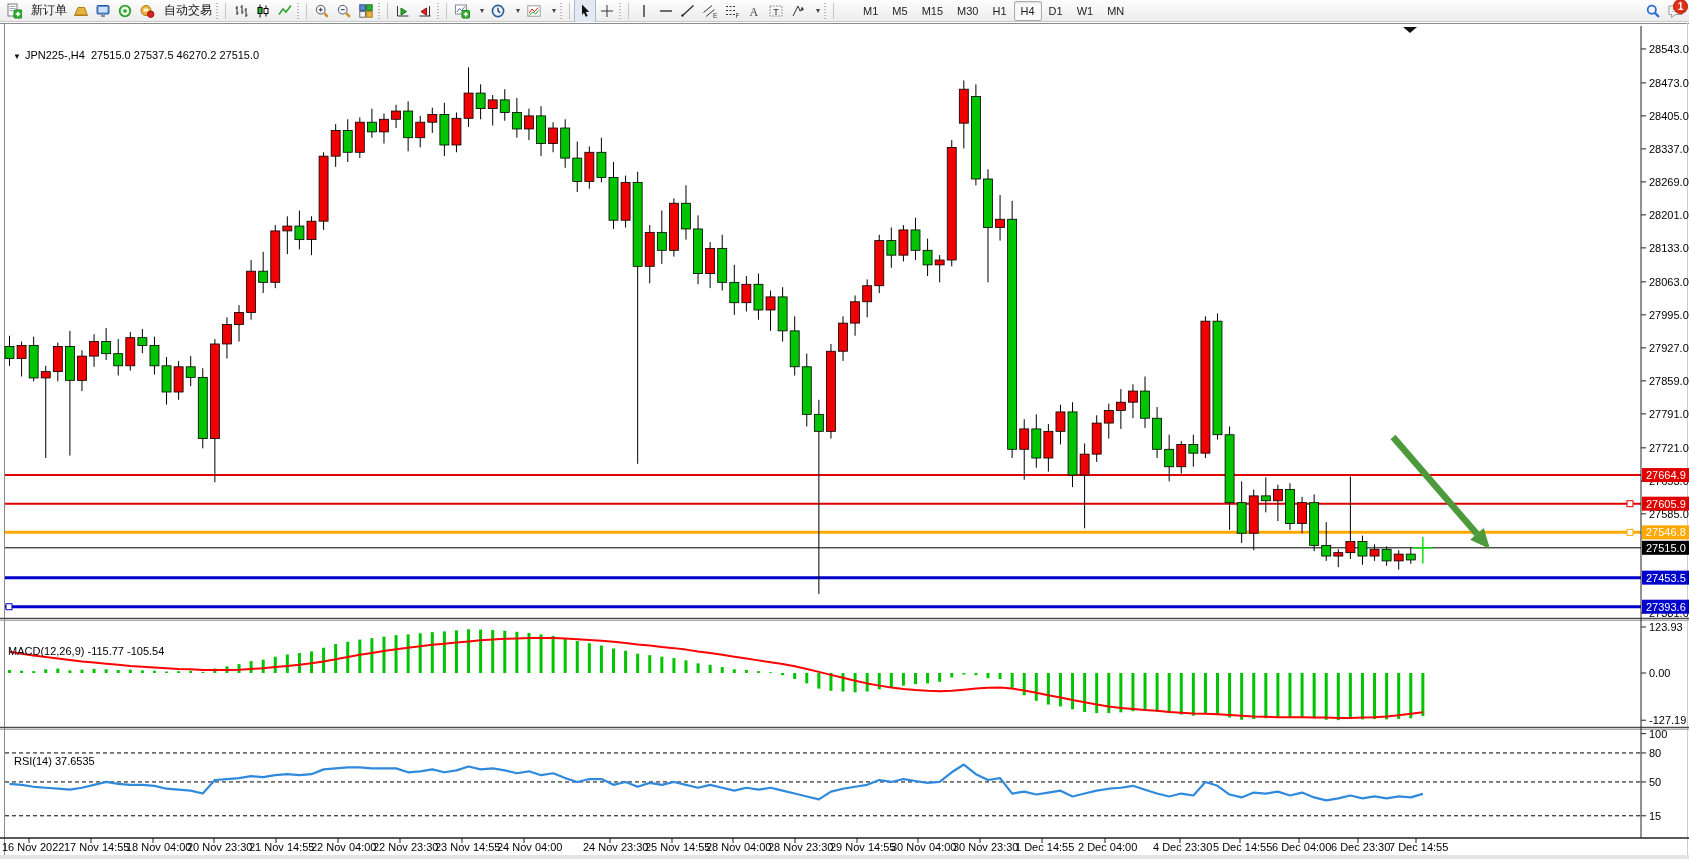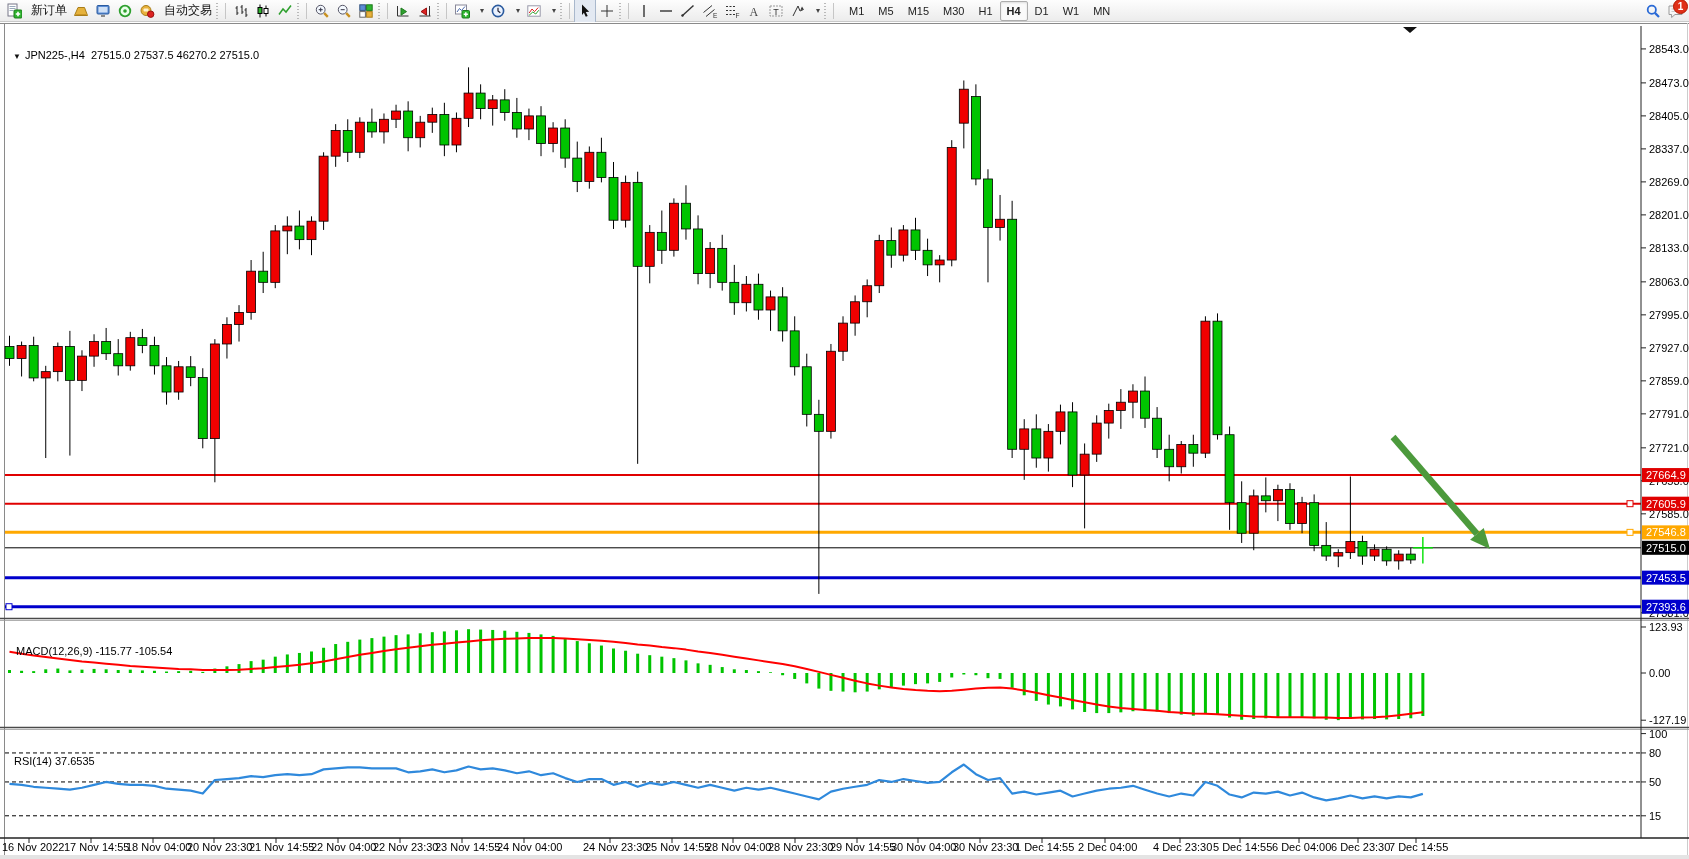--- a/index.html
+++ b/index.html
@@ -10,35 +10,35 @@
     border-bottom:1px solid #c9c9c9;padding:0 3px;}
   .tb-btn{height:36px;min-width:22px;display:flex;align-items:center;justify-content:center;
     gap:9px;padding:0 2px;border:1px solid transparent;border-radius:2px;box-sizing:border-box;}
   .tb-btn.pressed{background:#e3e9f2;border-color:#a9b8cc;}
   .tb-btn .icn{display:flex;align-items:center;justify-content:center;width:16px;height:16px;}
   .tb-btn .lbl{font-size:12px;color:#111;white-space:nowrap;}
   .tb-btn .dd{font-size:8px;color:#444;margin-left:1px;}
   .tb-sep{width:1px;height:16px;background:#c6c6c6;margin:0 4px;flex:0 0 1px;}
   .tb-grip{width:2px;height:16px;margin:0 3px 0 1px;flex:0 0 2px;
     background:repeating-linear-gradient(#b9b9b9 0 1px,transparent 1px 3px);}
-  .tf-wrap{display:flex;align-items:center;margin-left:4px;}
+  .tf-wrap{display:flex;align-items:center;margin-left:18px;}
   .tf-btn{font-size:11px;color:#222;padding:3px 6px;border:1px solid transparent;border-radius:2px;}
-  .tf-btn.active{background:#fafafa;border-color:#adadad;box-shadow:inset 0 1px 2px #ddd;font-weight:bold;}
+  .tf-btn.active{background:#fafafa;border-color:#adadad;box-shadow:inset 0 1px 2px #ddd;}
   .spacer{flex:1 1 auto;}
   .chat-wrap{position:relative;}
   .badge{position:absolute;top:-4px;right:-5px;background:#e03018;color:#fff;font-size:10px;
     font-weight:bold;border-radius:50%;width:13px;height:13px;line-height:13px;text-align:center;
     border:1px solid #b01800;}
   
   .chart-window{position:absolute;top:22px;left:0;width:1689px;height:637px;background:#fff;}
   .chart-window svg{position:absolute;top:0;left:0;}
   .overlay-label{position:absolute;font-size:11px;color:#000;white-space:pre;z-index:5;}
   #chart-title{top:27px;left:13px;}
   #chart-title .tri{font-size:8px;color:#111;margin-right:4px;}
-  #macd-label{top:623px;left:16px;text-align:right;}
+  #macd-label{top:623px;left:8px;text-align:right;}
   #rsi-label{top:733px;left:14px;}
 </style>
 </head>
 <body>
 
 <div class="toolbar" id="toolbar">
     <div class="tb-btn labeled">
       <span class="icn">
         <svg width="16" height="16">
           <rect x="2" y="1" width="9" height="12" fill="#fff" stroke="#778"></rect>

